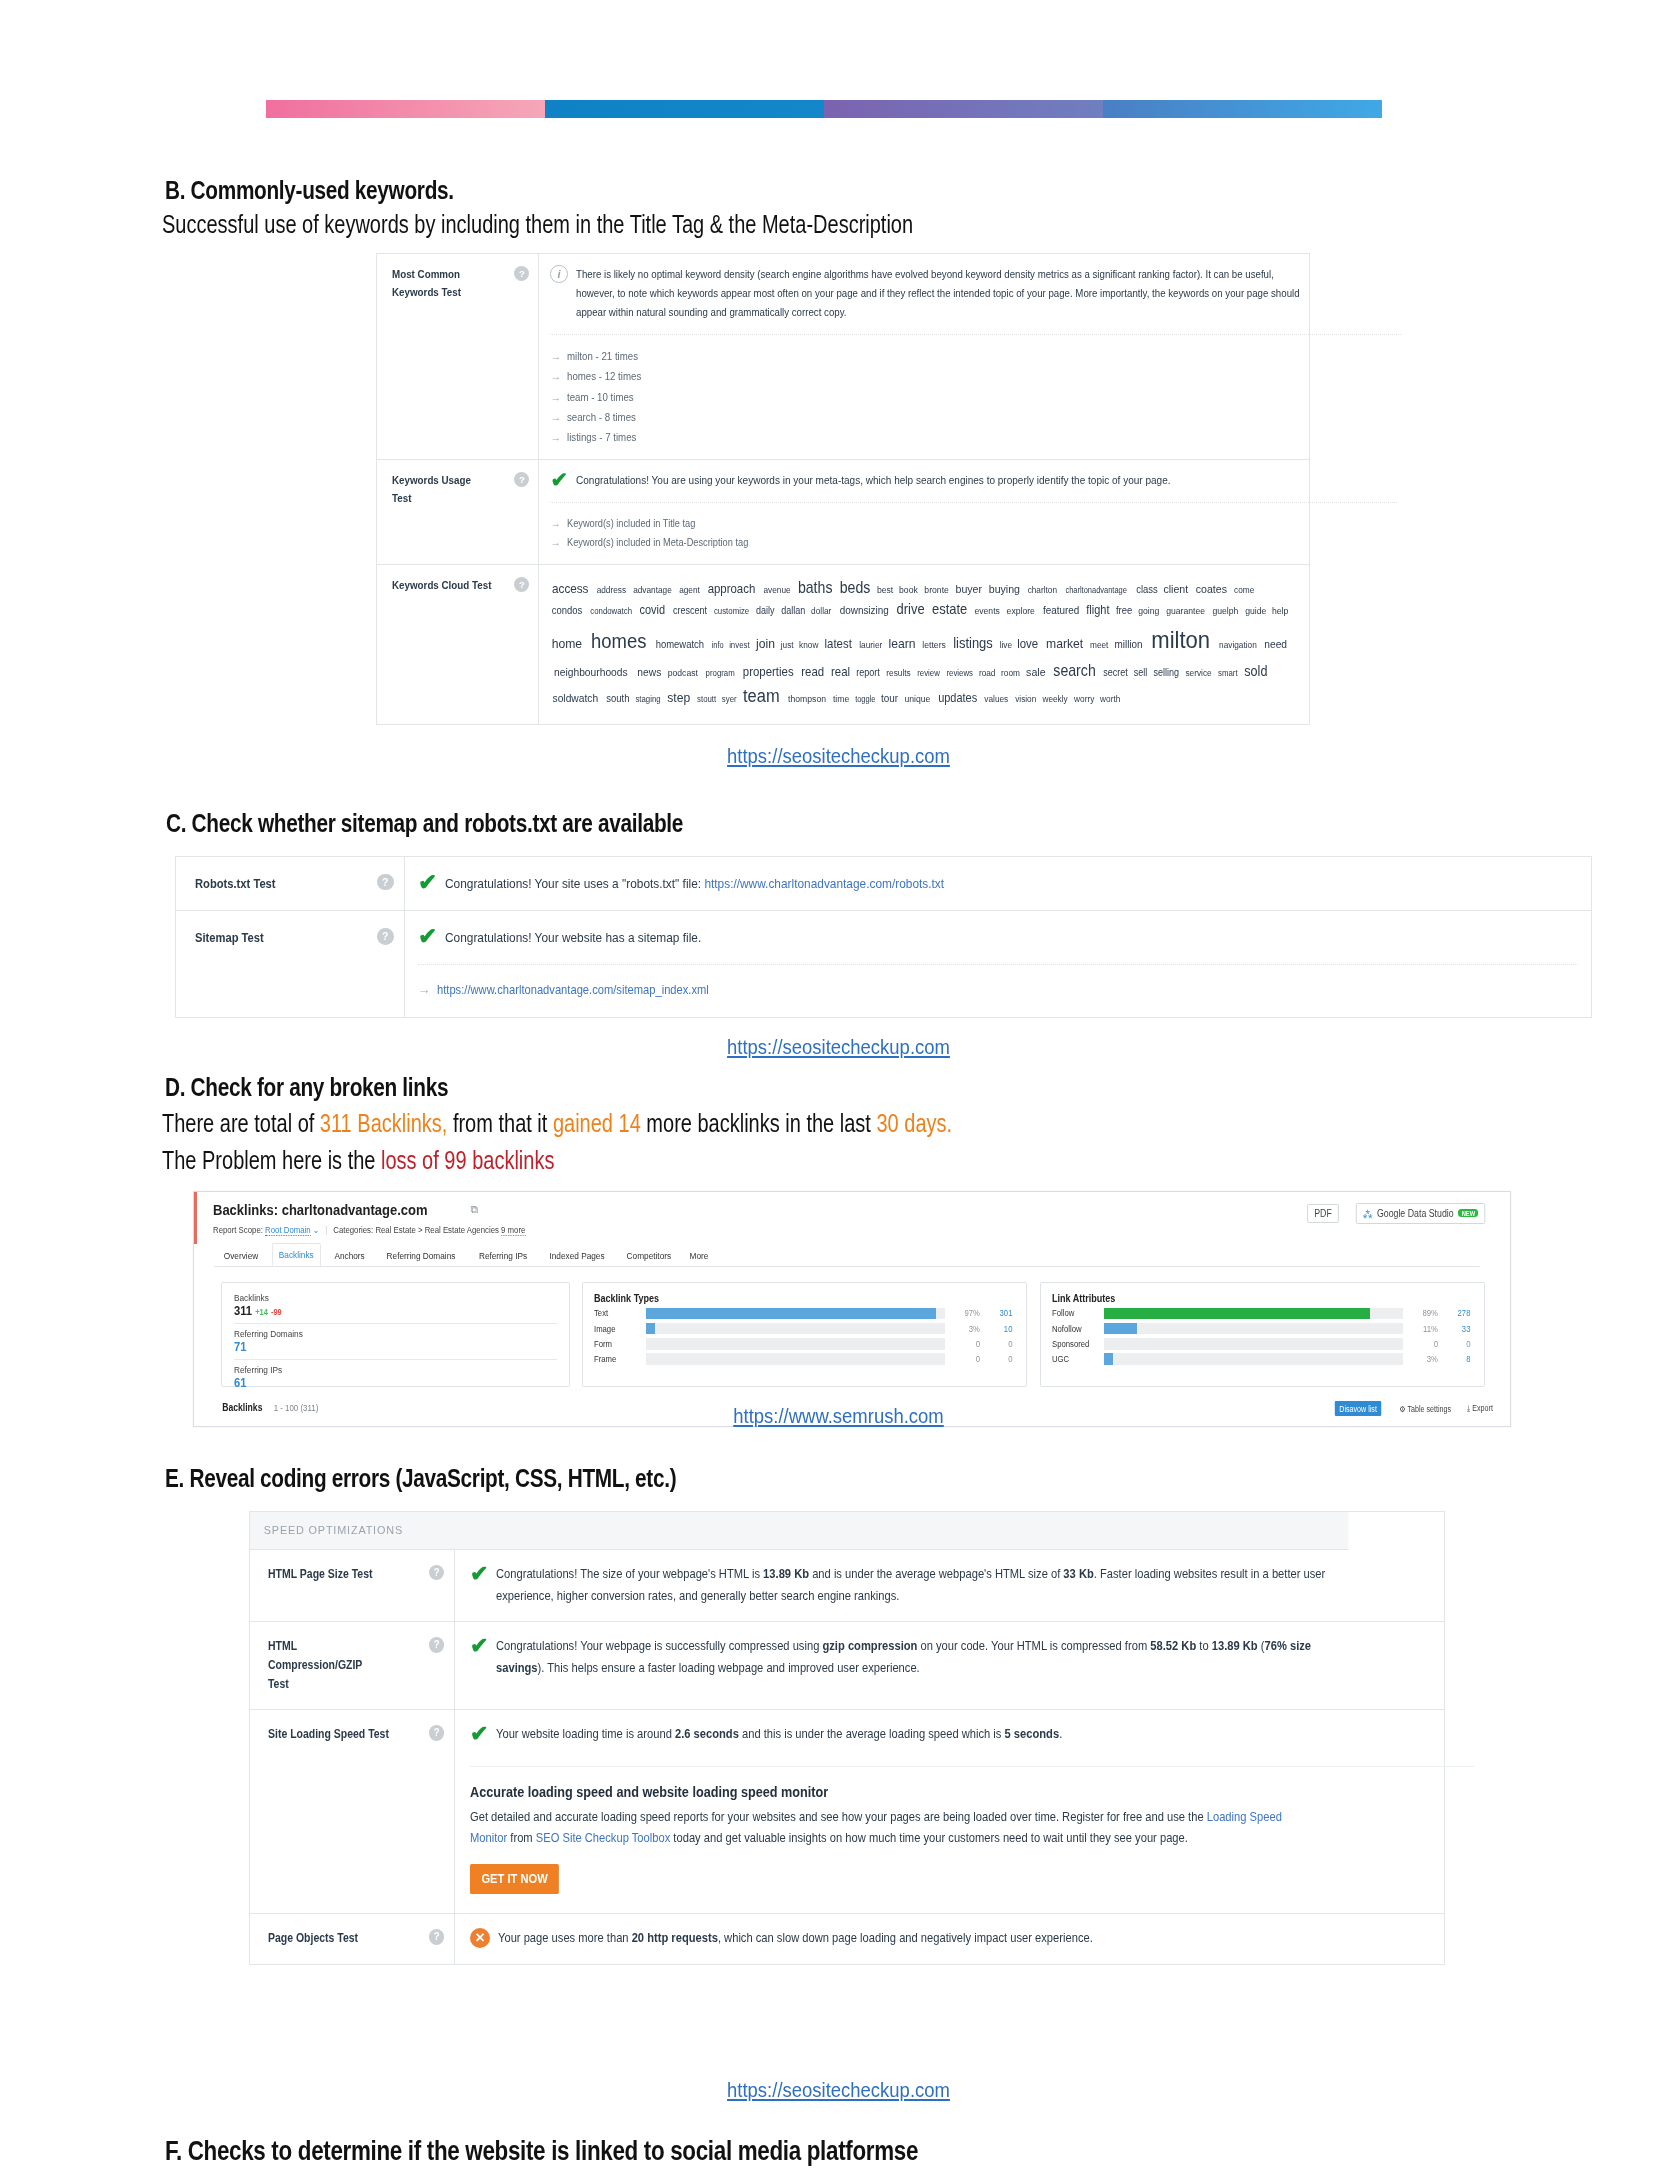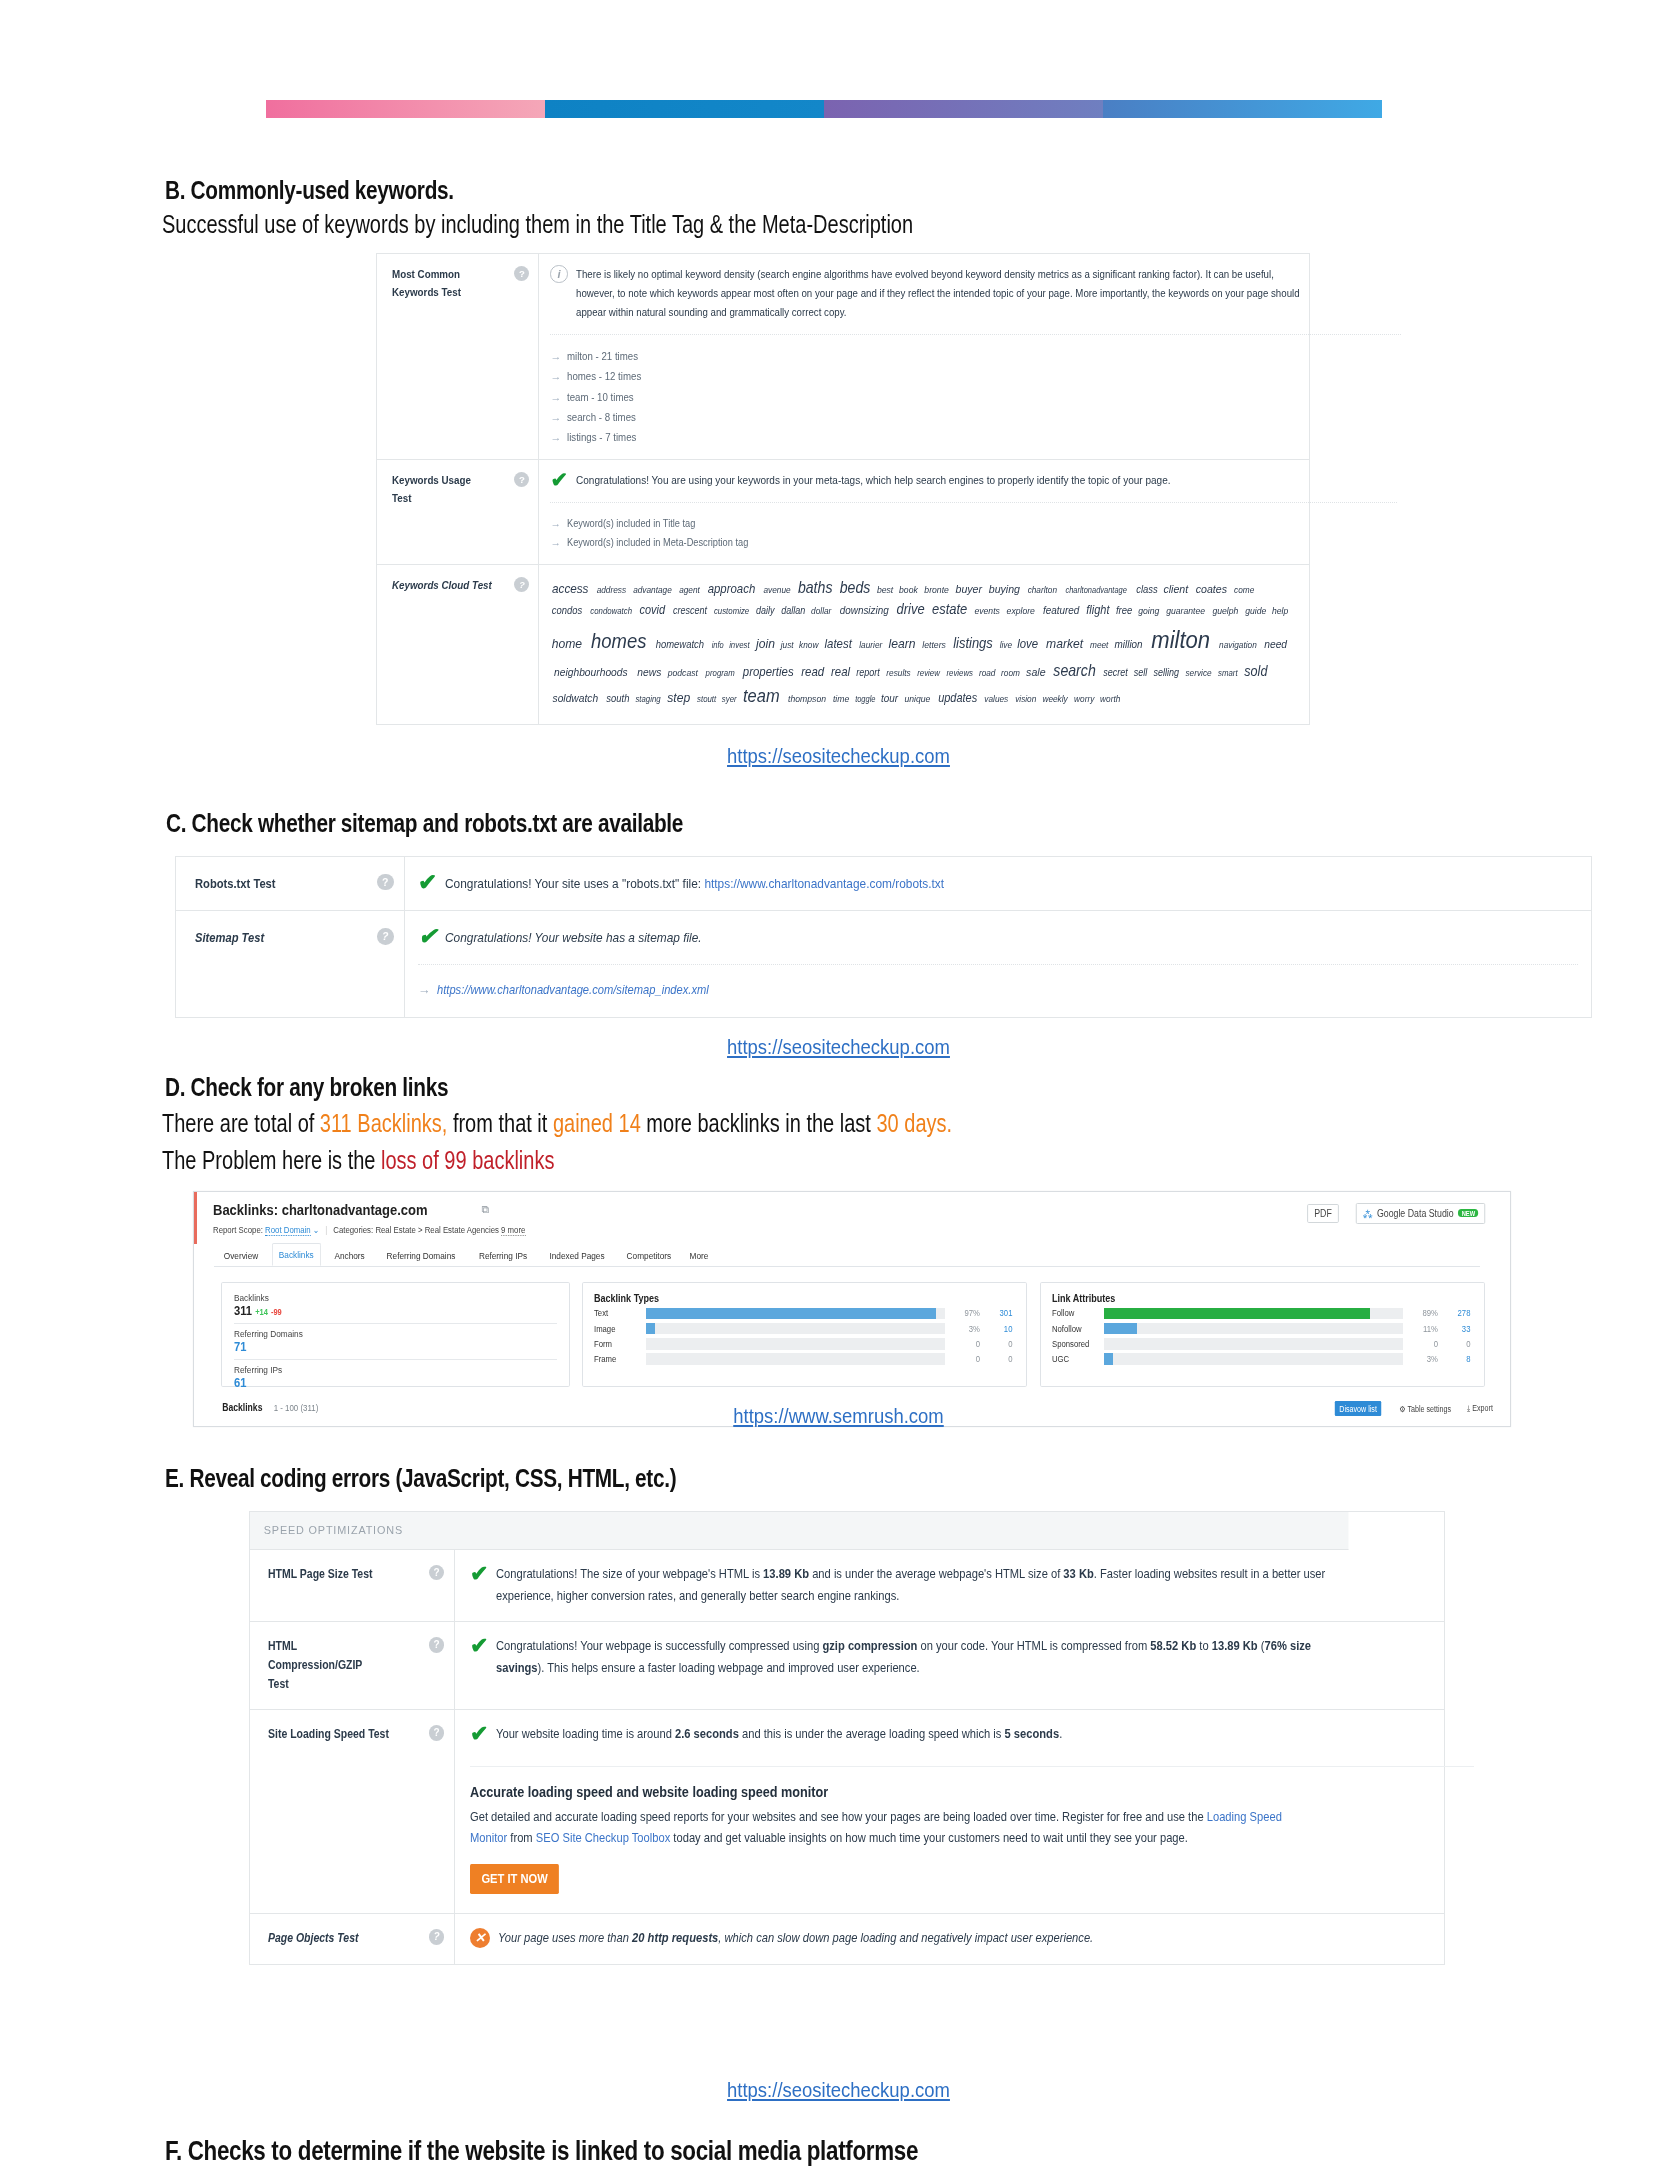--- a/index.html
+++ b/index.html
@@ -41,21 +41,21 @@
     font-size:21px; color:#2d6fc4; text-decoration:underline;
     transform:scaleX(0.88);
   }
 
   
   .ssc-table {
     position:absolute; background:#fff;
     border:0.4px solid #e3e6e8; border-collapse:collapse;
   }
   .ssc-row { display:flex; border-bottom:0.4px solid #e3e6e8; }
-  .ssc-row:last-child { border-bottom:none;font-style:italic; }
+  .ssc-row:last-child { border-bottom:none; }
   .ssc-label {
     flex:0 0 auto; padding:12.2px 8.7px 12.2px 15px;
     border-right:0.4px solid #e3e6e8;
     display:flex; align-items:flex-start; justify-content:space-between; gap:6.1px;
   }
   .ssc-label .txt {
     font-weight:bold; color:#2b3a4a; line-height:1.55;
     transform:scaleX(0.86); transform-origin:left top;
   }
   .help {
@@ -283,21 +283,21 @@
     <span>There are total of </span><span class="orange">311 Backlinks,</span><span> from that it </span><span class="orange">gained 14</span><span> more backlinks in the last </span><span class="orange">30 days.</span>
   </div>
   <div class="sec-sub" style="position:absolute;left:162px;top:1146px;">
     <span>The Problem here is the </span><span class="red">loss of 99 backlinks</span>
   </div>
 
   <div class="semrush" style="left:193px;top:1191px;width:1318px;height:236px;">
     <div class="sem-accent"></div>
 
     <div style="position:absolute;left:19px;top:8.7px;">
-      <div style="display:flex;align-items:center;gap:16px;">
+      <div style="display:flex;align-items:center;gap:5px;">
         <div class="sem-title">Backlinks: charltonadvantage.com</div>
         <span style="color:#8c949c;font-size:10.5px;">⧉</span>
       </div>
       <div class="sem-scope" style="margin-top:5.2px;">
         <span>Report Scope:</span>
         <span class="lk">Root Domain</span>
         <span style="color:#2e8bd6;">⌄</span>
         <span style="color:#ccc;margin:0 4.4px;">|</span>
         <span>Categories:</span>
         <span>Real Estate &gt; Real Estate Agencies</span>

